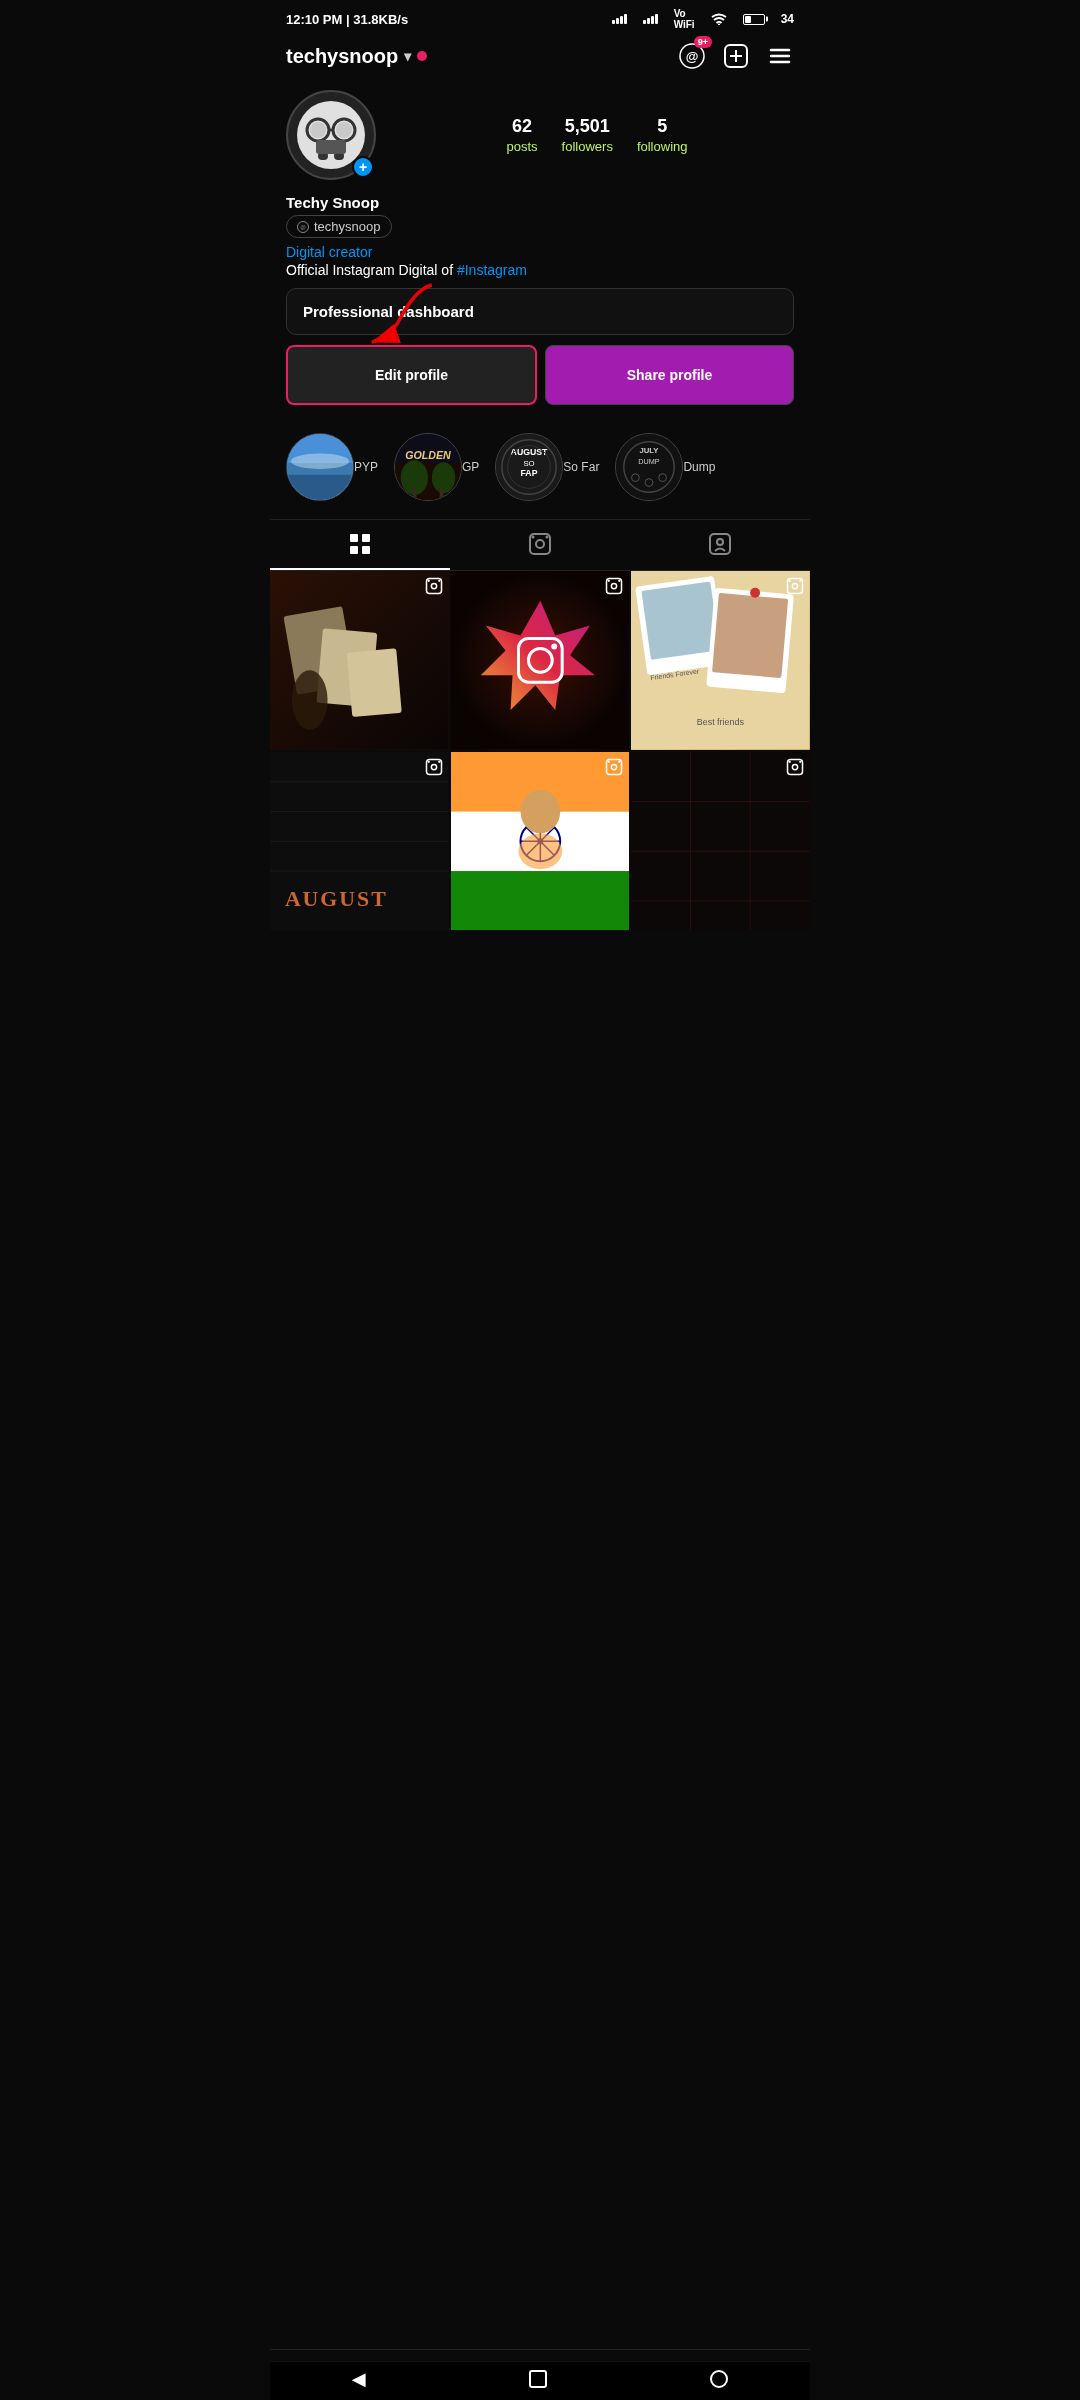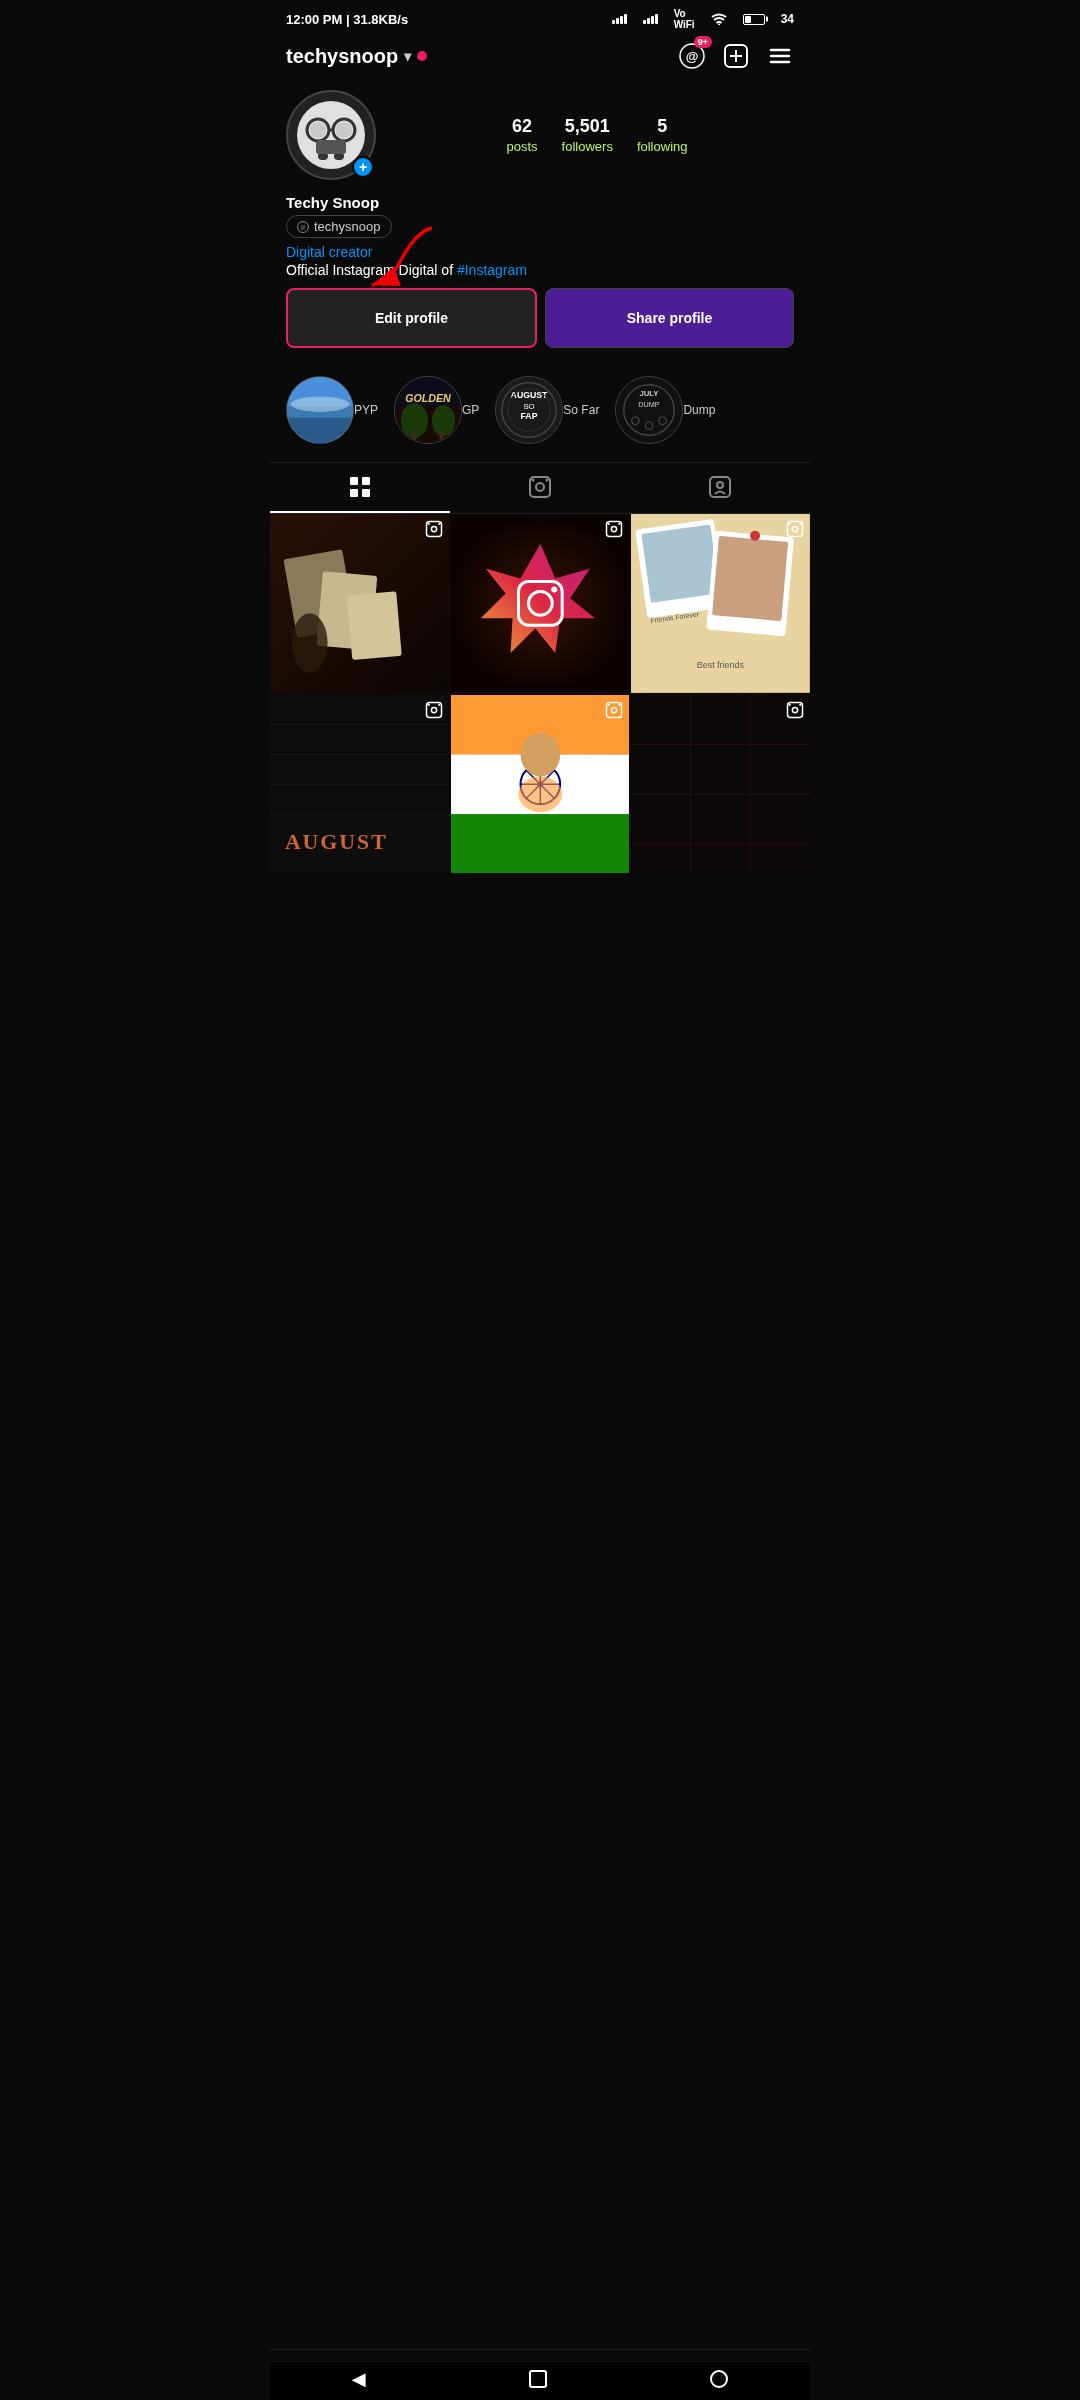--- a/index.html
+++ b/index.html
@@ -212,21 +212,21 @@
       font-weight: 600;
       cursor: pointer;
       text-align: center;
     }
     .btn-edit {
       background: #222;
       color: #fff;
       border: 2px solid #e91e63;
     }
     .btn-share {
-      background: #4c1d95;
+      background: #a21caf;
       color: #fff;
       border: 1px solid #444;
     }
 
     
     .highlights {
       display: flex;
       gap: 16px;
       padding: 10px 16px;
       overflow-x: auto;
@@ -357,21 +357,21 @@
 
     .content-wrap { padding-bottom: 120px; }
   </style>
 </head>
 <body>
 
 <div class="content-wrap">
 
   <div class="status-bar">
     <span class="status-left">
-      <span>12:00 PM</span> | <span>31.8KB/s</span>
+      <span>12:10 PM</span> | <span>31.8KB/s</span>
     </span>
     <div class="status-right">
       <div class="signal-bars">
         <div class="signal-bar" style="height:4px"></div>
         <div class="signal-bar" style="height:6px"></div>
         <div class="signal-bar" style="height:8px"></div>
         <div class="signal-bar" style="height:10px"></div>
       </div>
       <div class="signal-bars">
         <div class="signal-bar" style="height:4px"></div>
@@ -480,20 +480,23 @@
 
     
     <div class="bio-line">
       <span style="color:#0095f6;">Digital creator</span>
     </div>
     <div class="bio-line">
       <span>Official Instagram Digital of </span><span class="bio-link">#Instagram</span>
     </div>
 
     
+    <div class="pro-dashboard">
+      <span>Professional dashboard</span>
+    </div>
 
     
     <div style="position:relative;">
 
       <svg class="red-arrow" viewBox="0 0 140 80" style="position:absolute; top:-70px; left:60px; width:120px; height:80px; z-index:10; pointer-events:none;">
         <defs>
           <marker id="arrowhead" markerWidth="8" markerHeight="6" refX="8" refY="3" orient="auto">
             <polygon points="0 0, 8 3, 0 6" fill="#e00"></polygon>
           </marker>
         </defs>

